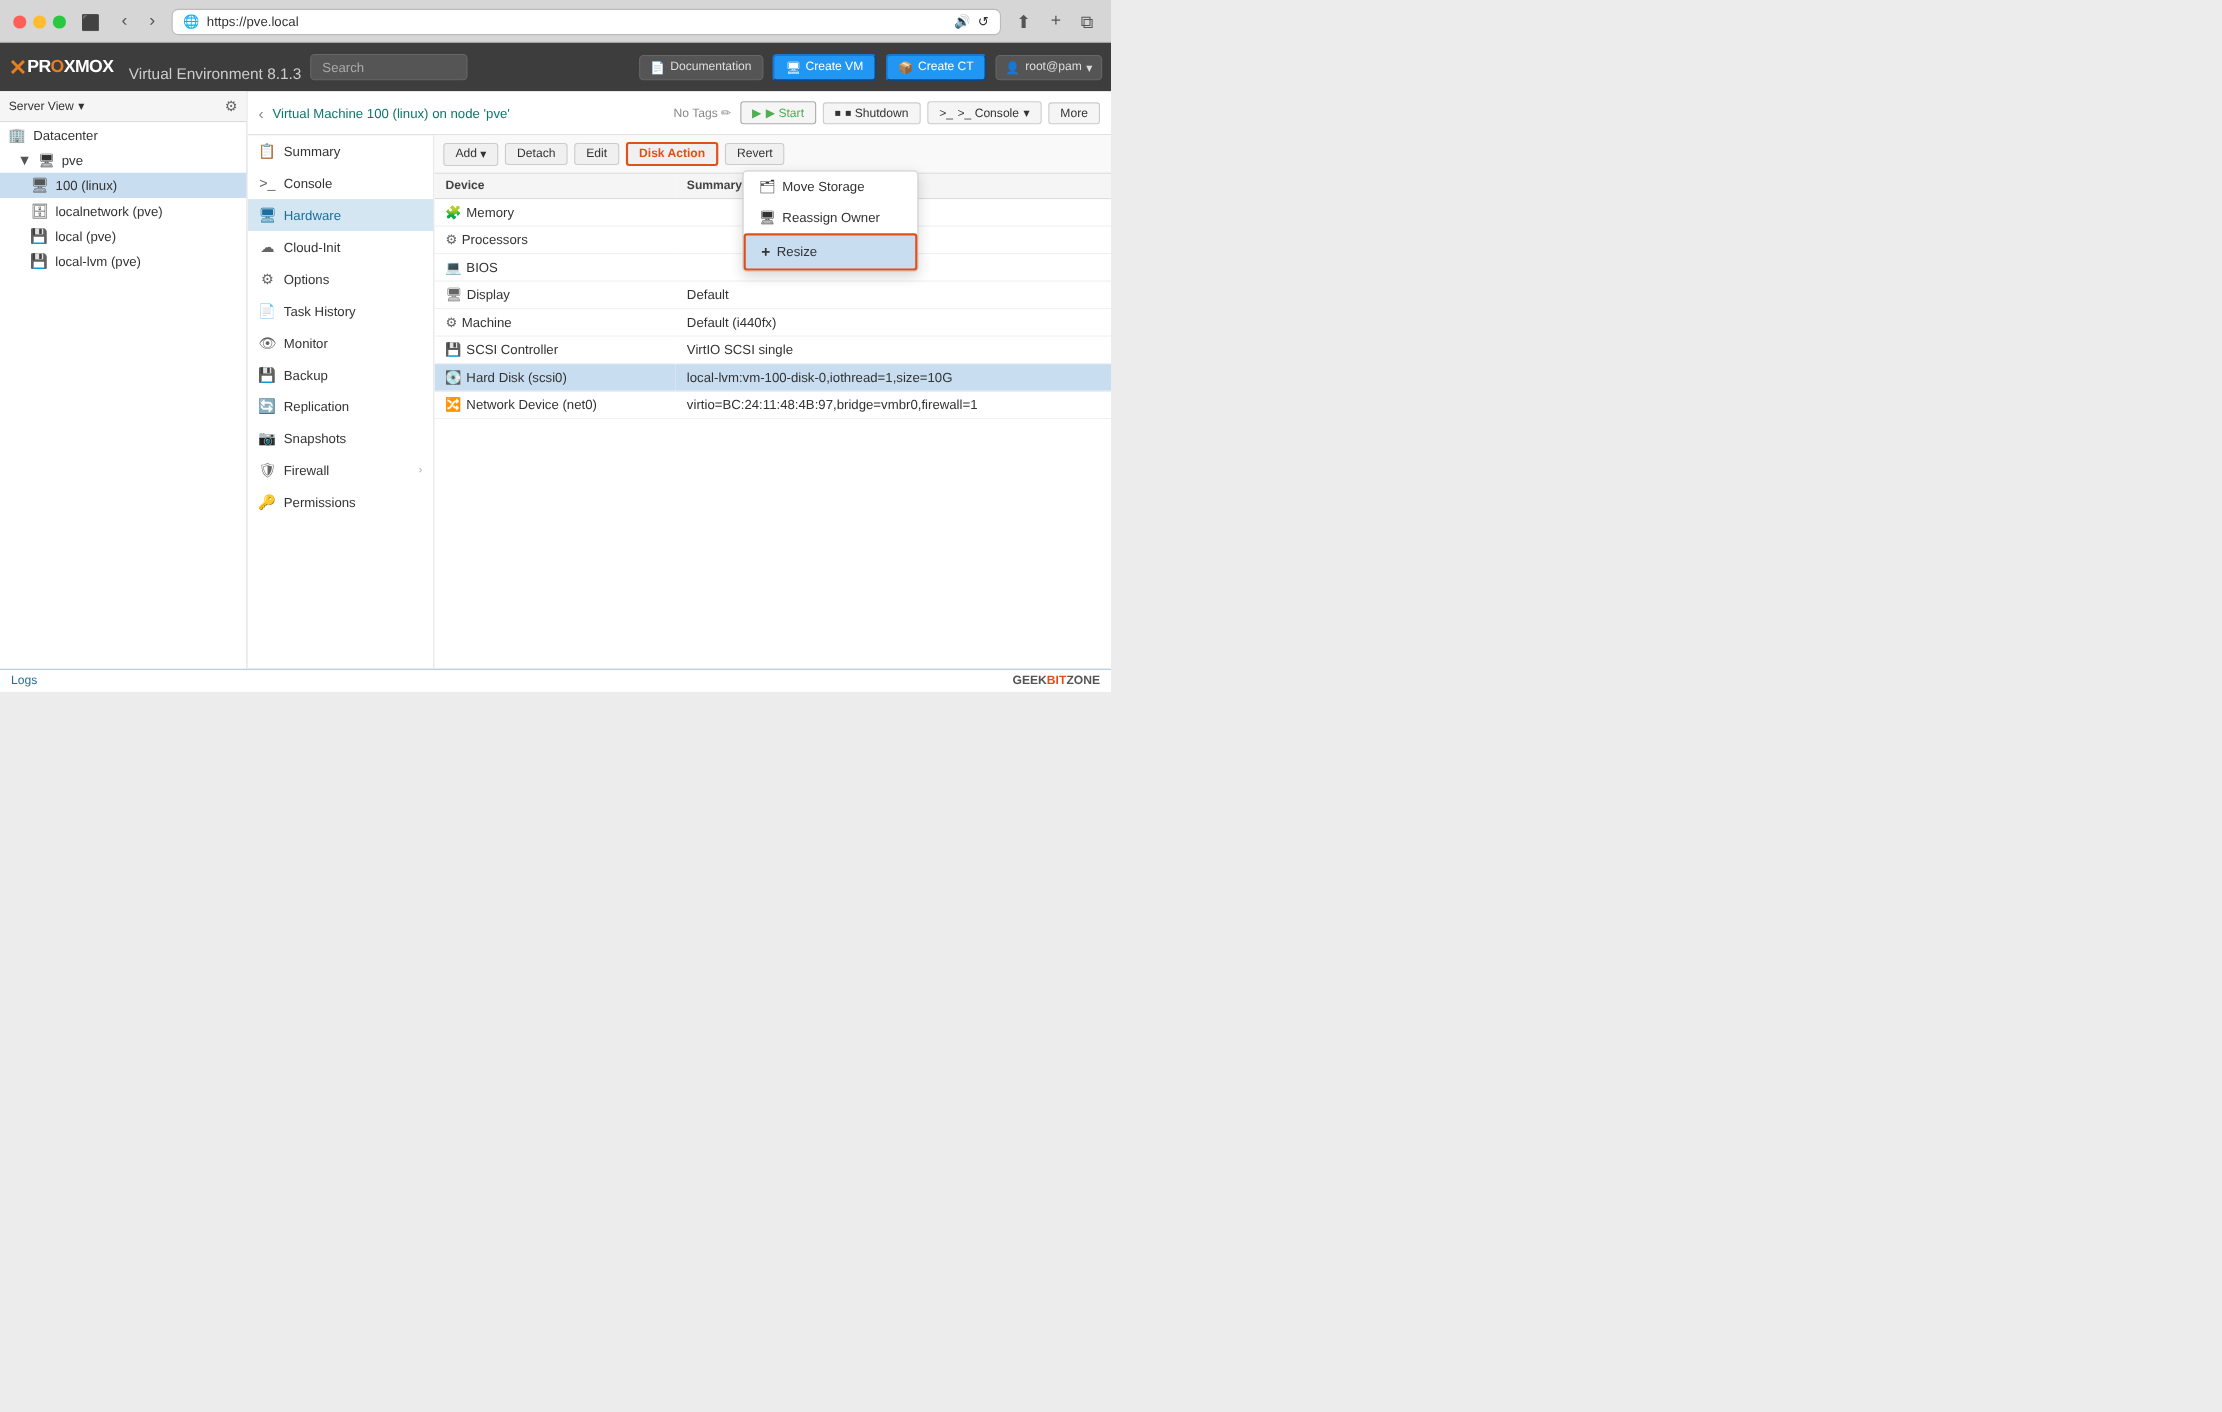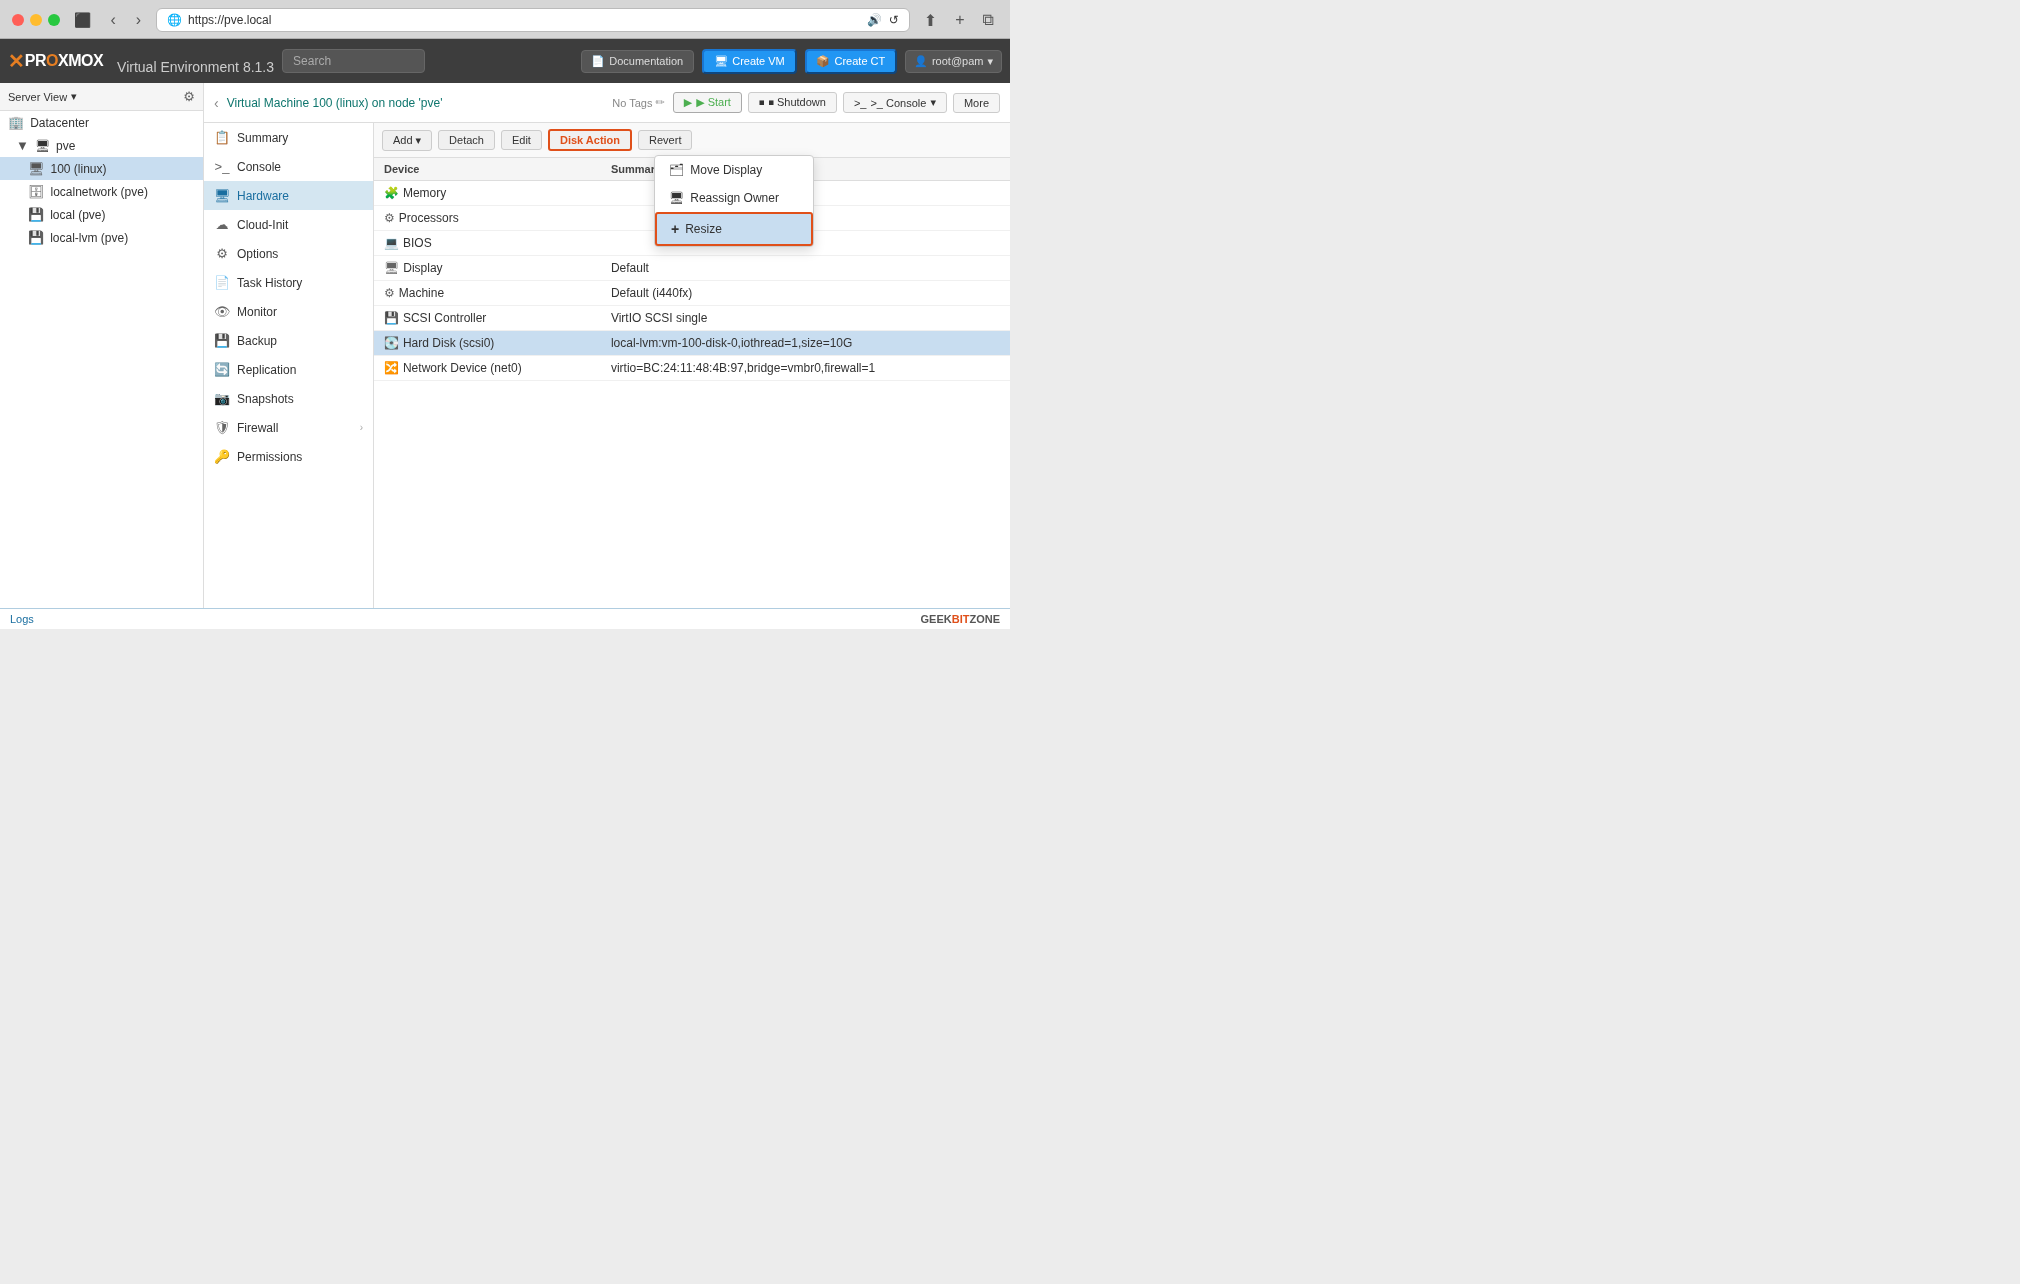--- a/index.html
+++ b/index.html
@@ -33,21 +33,21 @@
     .topbar-spacer { flex: 1; }
     .topbar-btn { background: #555; border: 1px solid #666; color: #ddd; padding: 4px 10px; border-radius: 4px; font-size: 11px; cursor: pointer; display: flex; align-items: center; gap: 4px; }
     .btn-create-vm { background: #2196F3; border-color: #1976D2; color: white; padding: 4px 10px; border-radius: 4px; font-size: 11px; cursor: pointer; display: flex; align-items: center; gap: 4px; }
     .btn-create-ct { background: #2196F3; border-color: #1976D2; color: white; padding: 4px 10px; border-radius: 4px; font-size: 11px; cursor: pointer; display: flex; align-items: center; gap: 4px; }
     .user-btn { background: #555; border: 1px solid #666; color: #ddd; padding: 4px 8px; border-radius: 4px; font-size: 11px; cursor: pointer; display: flex; align-items: center; gap: 4px; }
 
     
     .main-layout { display: flex; flex: 1; overflow: hidden; }
 
     
-    .sidebar { width: 204px; background: white; border-right: 1px solid #ddd; display: flex; flex-direction: column; }
+    .sidebar { width: 225px; background: white; border-right: 1px solid #ddd; display: flex; flex-direction: column; }
     .sidebar-header { display: flex; align-items: center; justify-content: space-between; padding: 6px 8px; border-bottom: 1px solid #ddd; background: #f5f5f5; }
     .server-view-select { font-size: 11px; color: #333; background: none; border: none; cursor: pointer; display: flex; align-items: center; gap: 4px; }
     .gear-btn { background: none; border: none; cursor: pointer; color: #666; font-size: 13px; }
     .tree-item { padding: 4px 8px; cursor: pointer; display: flex; align-items: center; gap: 6px; font-size: 12px; color: #333; }
     .tree-item.selected { background: #c8ddf0; }
     .tree-item .icon { font-size: 13px; color: #555; }
     .tree-indent { padding-left: 16px; }
     .tree-indent2 { padding-left: 28px; }
     .datacenter-icon { color: #666; }
     .node-icon { color: #4CAF50; }
@@ -288,21 +288,21 @@
               <span>▾</span>
             </button>
             <button class="hw-btn">Detach</button>
             <button class="hw-btn">Edit</button>
             <button class="hw-btn highlighted" style="border:2px solid #e0501a; color:#e0501a;">Disk Action</button>
             <button class="hw-btn">Revert</button>
 
             <div class="dropdown-menu">
               <div class="dropdown-item">
                 <span>🗂</span>
-                <span>Move Display</span>
+                <span>Move Storage</span>
               </div>
               <div class="dropdown-item">
                 <span>🖥</span>
                 <span>Reassign Owner</span>
               </div>
               <div class="dropdown-item highlighted" style="background:#c8ddf0; border:2px solid #e0501a; border-radius:3px;">
                 <span style="font-weight:700; font-size:14px;">+</span>
                 <span>Resize</span>
               </div>
             </div>

